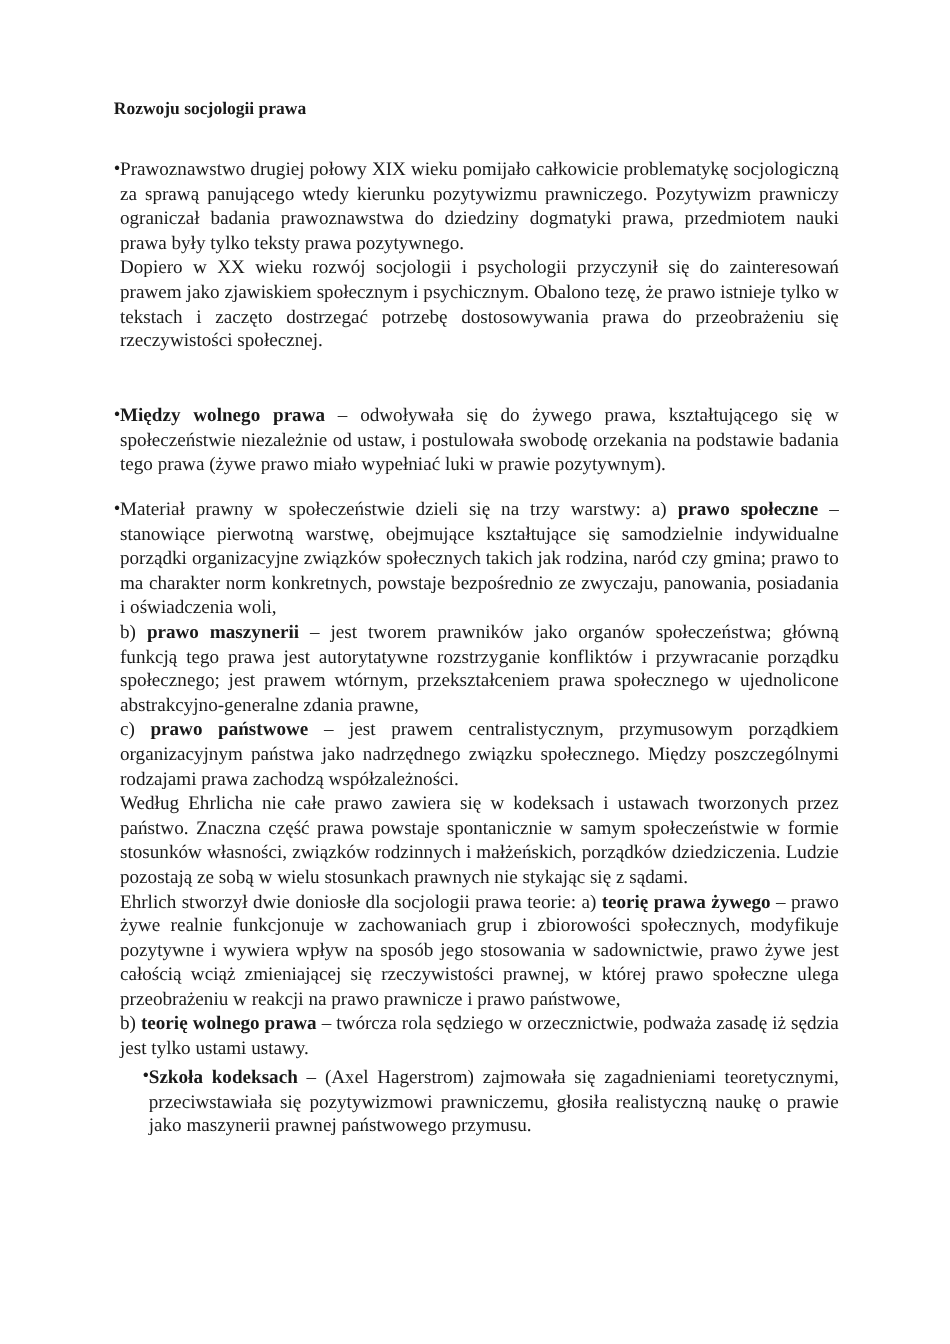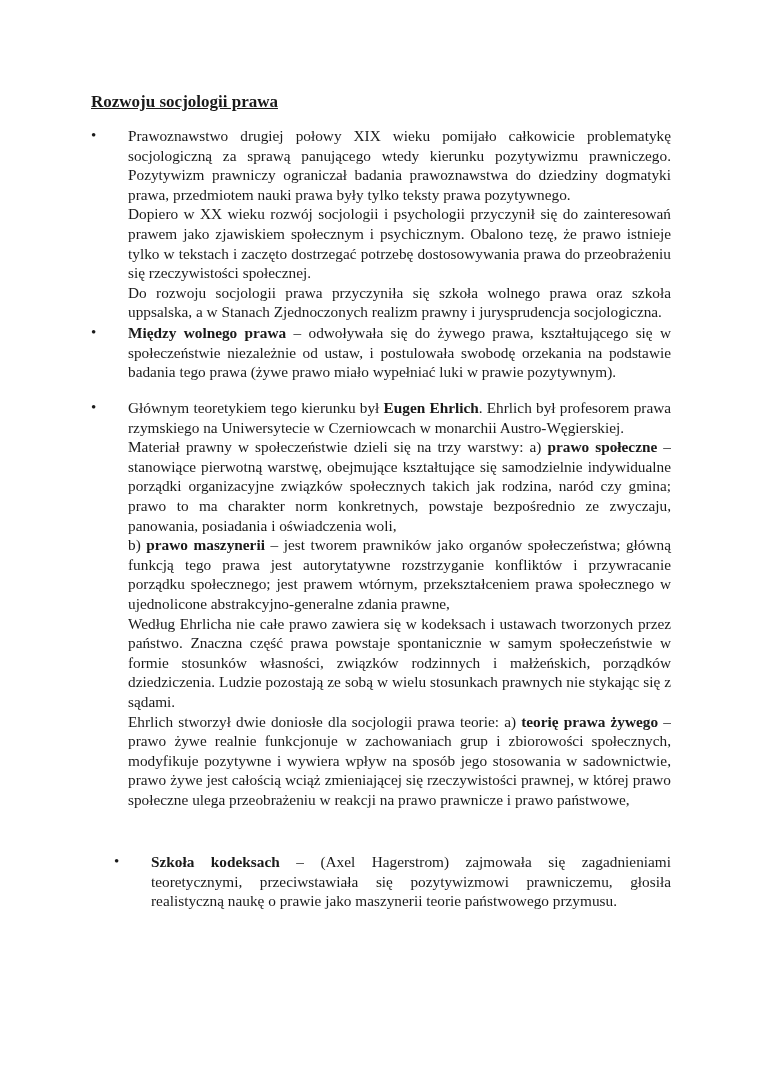--- a/index.html
+++ b/index.html
@@ -1,59 +1,59 @@
 <!DOCTYPE html>
 <html><head>
 <meta charset="utf-8">
 <style>
   html, body { margin: 0; padding: 0; background: #ffffff; }
   body { width: 760px; height: 1075px; position: relative; overflow: hidden;
          font-family: "Liberation Serif", serif; color: #1a1a1a; font-size: 15.3px; }
-  .title { position: absolute; left: 91px; top: 92px; font-weight: bold; text-decoration: underline; font-size: 17px; }
+  .title { position: absolute; left: 91px; top: 80px; font-weight: bold; font-size: 14px; }
   .item { position: absolute; left: 91px; width: 580px; line-height: 19.6px; }
   .item .bullet { position: absolute; left: 0; top: 0; font-size: 15px; }
-  .item .body { margin-left: 37px; text-align: justify; font-family: Liberation Serif, serif; }
+  .item .body { margin-left: 5px; text-align: justify; font-family: Liberation Serif, serif; }
   .item .body p { margin: 0; text-align: justify; }
   .item.nested { left: 114px; width: 557px; }
   b { font-weight: bold; }
 </style>
 </head>
 <body>
 
 <div>
 
   <div class="title">Rozwoju socjologii prawa</div>
 
   <div class="item" style="top:126px;">
     <span class="bullet">•</span>
     <div class="body">
       <p>Prawoznawstwo drugiej połowy XIX wieku pomijało całkowicie problematykę socjologiczną za sprawą panującego wtedy kierunku pozytywizmu prawniczego. Pozytywizm prawniczy ograniczał badania prawoznawstwa do dziedziny dogmatyki prawa, przedmiotem nauki prawa były tylko teksty prawa pozytywnego.</p>
       <p>Dopiero w XX wieku rozwój socjologii i psychologii przyczynił się do zainteresowań prawem jako zjawiskiem społecznym i psychicznym. Obalono tezę, że prawo istnieje tylko w tekstach i zaczęto dostrzegać potrzebę dostosowywania prawa do przeobrażeniu się rzeczywistości społecznej.</p>
-      <p>Do rozwoju socjologii prawa przyczyniła się szkoła wolnego prawa oraz szkoła uppsalska, a w Stanach Zjednoczonych realizm prawny i jurysprudencja socjologiczna.</p>
     </div>
   </div>
 
   <div class="item" style="top:323px;">
     <span class="bullet">•</span>
     <div class="body">
       <p><b>Między wolnego prawa</b><span> – odwoływała się do żywego prawa, kształtującego się w społeczeństwie niezależnie od ustaw, i postulowała swobodę orzekania na podstawie badania tego prawa (żywe prawo miało wypełniać luki w prawie pozytywnym).</span></p>
     </div>
   </div>
 
   <div class="item" style="top:398px;">
     <span class="bullet">•</span>
     <div class="body">
-      <p><span>Głównym teoretykiem tego kierunku był </span><b>Eugen Ehrlich</b><span>. Ehrlich był profesorem prawa rzymskiego na Uniwersytecie w Czerniowcach w monarchii Austro-Węgierskiej.</span></p>
       <p><span>Materiał prawny w społeczeństwie dzieli się na trzy warstwy: a) </span><b>prawo społeczne</b><span> – stanowiące pierwotną warstwę, obejmujące kształtujące się samodzielnie indywidualne porządki organizacyjne związków społecznych takich jak rodzina, naród czy gmina; prawo to ma charakter norm konkretnych, powstaje bezpośrednio ze zwyczaju, panowania, posiadania i oświadczenia woli,</span></p>
       <p><span>b) </span><b>prawo maszynerii</b><span> – jest tworem prawników jako organów społeczeństwa; główną funkcją tego prawa jest autorytatywne rozstrzyganie konfliktów i przywracanie porządku społecznego; jest prawem wtórnym, przekształceniem prawa społecznego w ujednolicone abstrakcyjno-generalne zdania prawne,</span></p>
+      <p><span>c) </span><b>prawo państwowe</b><span> – jest prawem centralistycznym, przymusowym porządkiem organizacyjnym państwa jako nadrzędnego związku społecznego. Między poszczególnymi rodzajami prawa zachodzą współzależności.</span></p>
       <p>Według Ehrlicha nie całe prawo zawiera się w kodeksach i ustawach tworzonych przez państwo. Znaczna część prawa powstaje spontanicznie w samym społeczeństwie w formie stosunków własności, związków rodzinnych i małżeńskich, porządków dziedziczenia. Ludzie pozostają ze sobą w wielu stosunkach prawnych nie stykając się z sądami.</p>
       <p><span>Ehrlich stworzył dwie doniosłe dla socjologii prawa teorie: a) </span><b>teorię prawa żywego</b><span> – prawo żywe realnie funkcjonuje w zachowaniach grup i zbiorowości społecznych, modyfikuje pozytywne i wywiera wpływ na sposób jego stosowania w sadownictwie, prawo żywe jest całością wciąż zmieniającej się rzeczywistości prawnej, w której prawo społeczne ulega przeobrażeniu w reakcji na prawo prawnicze i prawo państwowe,</span></p>
+      <p><span>b) </span><b>teorię wolnego prawa</b><span> – twórcza rola sędziego w orzecznictwie, podważa zasadę iż sędzia jest tylko ustami ustawy.</span></p>
     </div>
   </div>
 
   <div class="item nested" style="top:852px;">
     <span class="bullet">•</span>
     <div class="body">
-      <p><b>Szkoła kodeksach</b><span> – (Axel Hagerstrom) zajmowała się zagadnieniami teoretycznymi, przeciwstawiała się pozytywizmowi prawniczemu, głosiła realistyczną naukę o prawie jako maszynerii teorie państwowego przymusu.</span></p>
+      <p><b>Szkoła kodeksach</b><span> – (Axel Hagerstrom) zajmowała się zagadnieniami teoretycznymi, przeciwstawiała się pozytywizmowi prawniczemu, głosiła realistyczną naukę o prawie jako maszynerii prawnej państwowego przymusu.</span></p>
     </div>
   </div>
 
 </div>
 
 </body></html>

